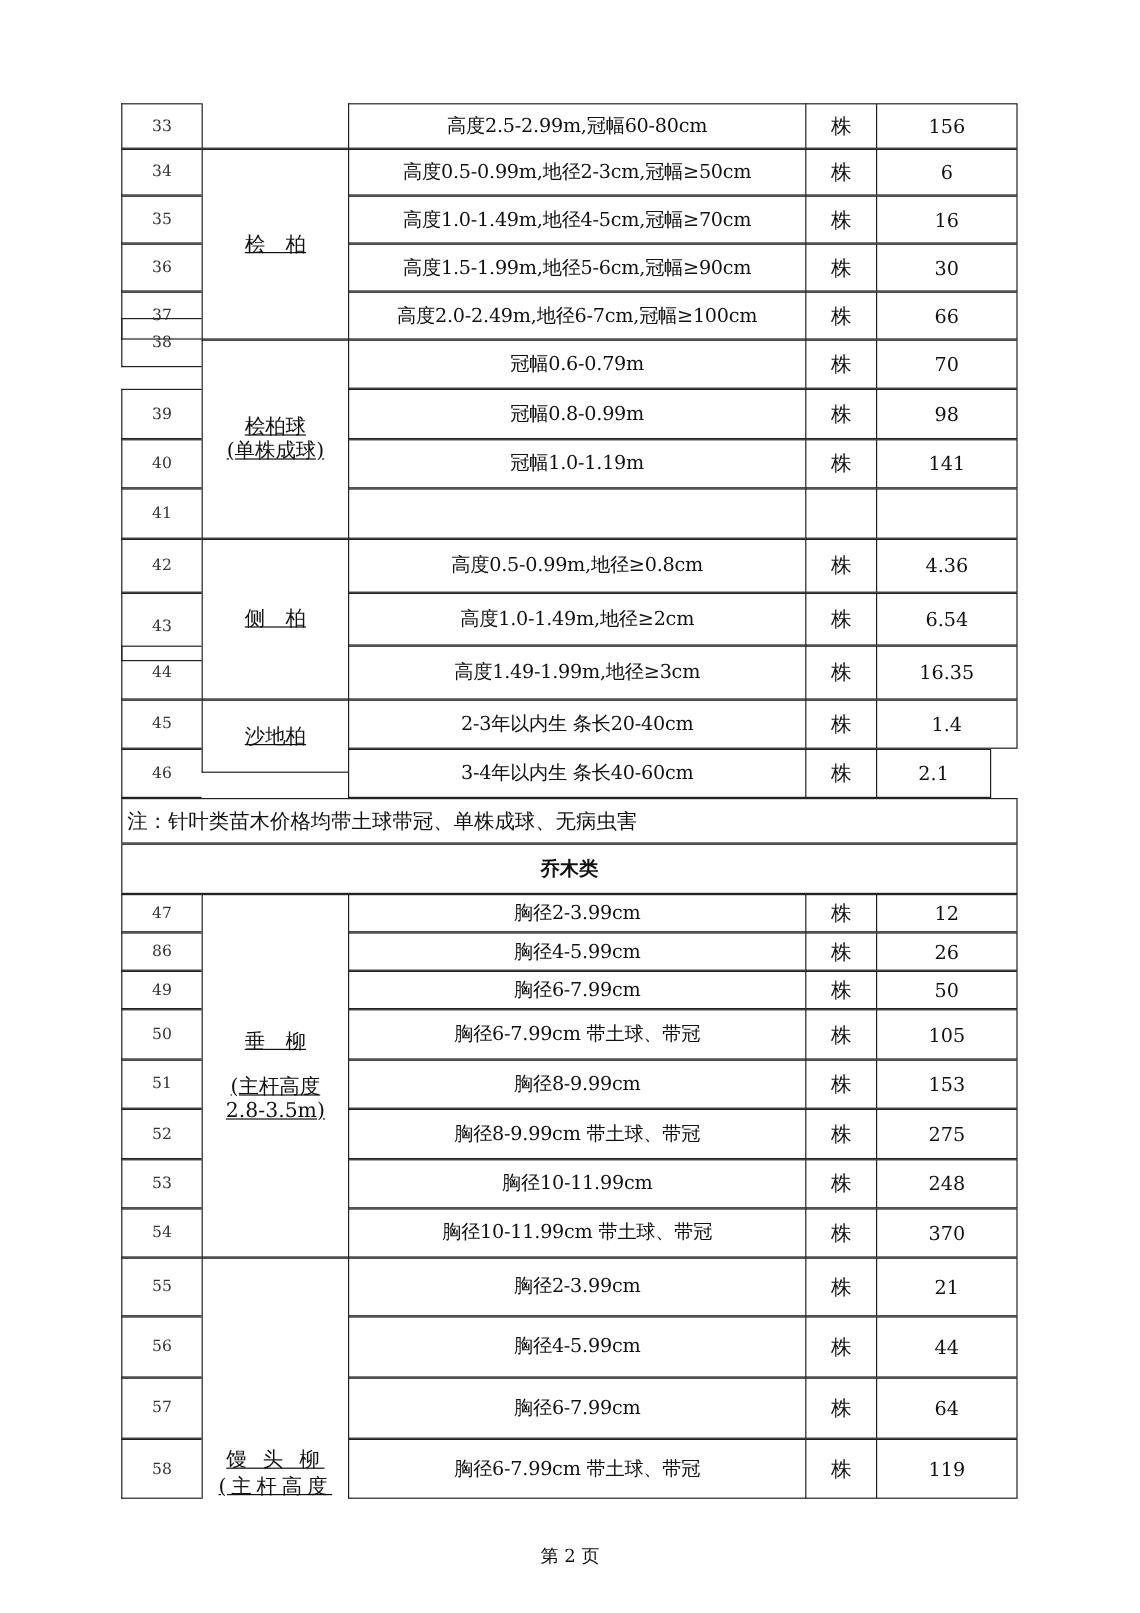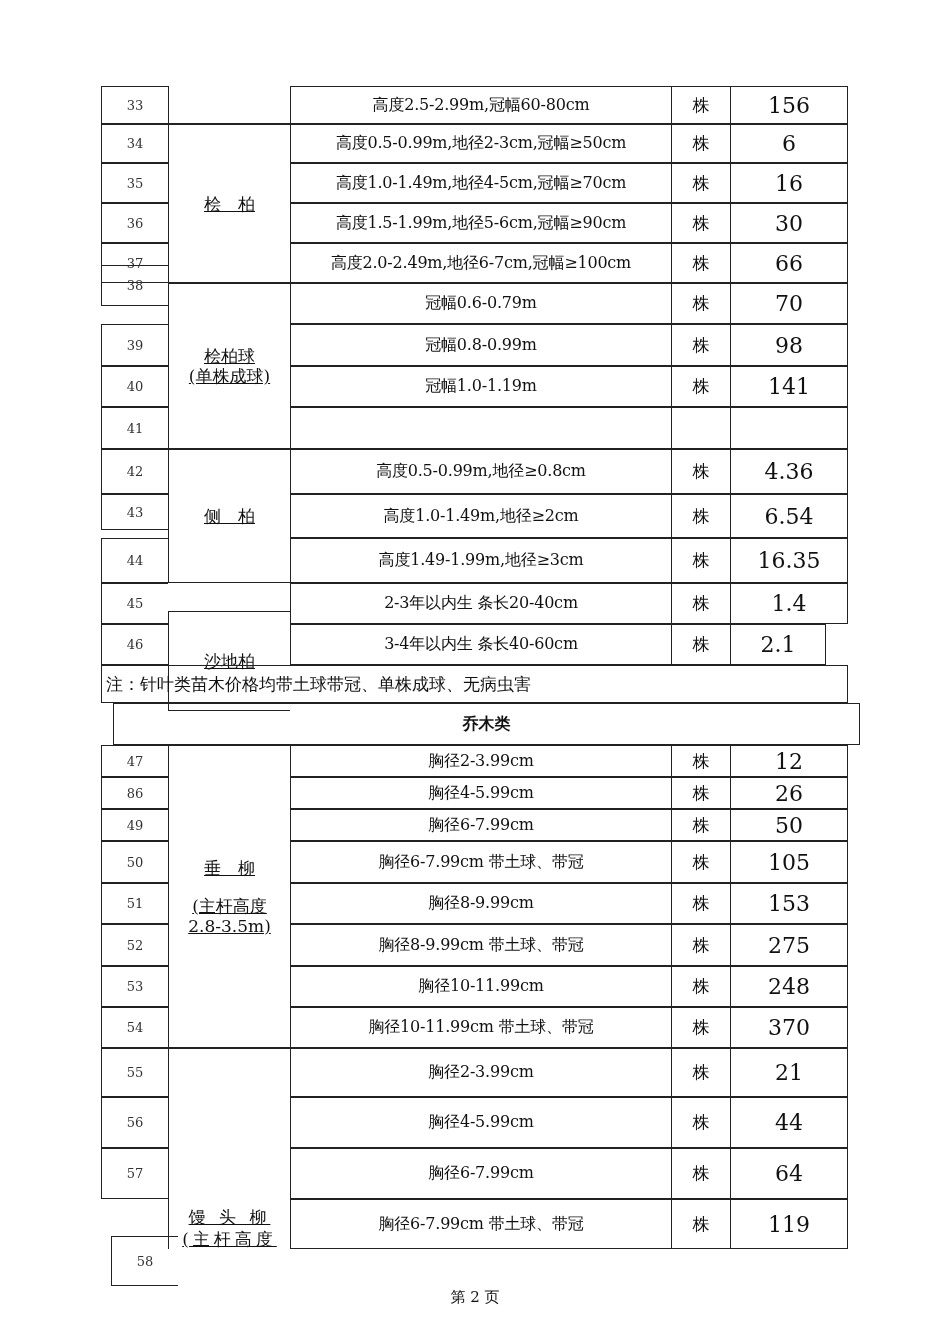--- a/index.html
+++ b/index.html
@@ -8,24 +8,24 @@
   .page { position: absolute; left: 0; top: 0; width: 950px; height: 1344px; }
   .cell { position: absolute; box-sizing: border-box; display: flex; align-items: center;
           justify-content: center; text-align: center; white-space: nowrap; }
   .b-l { border-left: 1.5px solid #222; }
   .b-r { border-right: 1.5px solid #222; }
   .b-t { border-top: 1.5px solid #222; }
   .b-b { border-bottom: 1.5px solid #222; }
   .num { font-size: 13px; color: #333; }
   .spec { font-size: 16px; letter-spacing: -0.2px; }
   .unit { font-size: 17px; }
-  .price { font-size: 22px; }
+  .price { font-size: 16px; }
   .name { font-size: 17px; line-height: 20px; flex-direction: column; text-decoration: underline; }
   .note { justify-content: flex-start; padding-left: 4px; font-size: 17px; }
-  .section { font-family: "DejaVu Sans", "Liberation Sans", sans-serif; font-weight: bold; font-size: 16px; margin-left: 12px; }
+  .section { font-family: "DejaVu Sans", "Liberation Sans", sans-serif; font-weight: bold; font-size: 16px; }
   .footer { position: absolute; left: 0; width: 950px; top: 1288px; text-align: center; font-size: 15px; }
 </style>
 </head>
 <body>
 
 <div class="page">
   <div id="table">
       <div>
         <div class="cell num b-l b-t b-b" style="left: 101px; top: 86px; width: 67px; height: 38px;">33</div>
         <div class="cell spec b-l b-t b-b" style="left: 290px; top: 86px; width: 381px; height: 38px;">高度2.5-2.99m,冠幅60-80cm</div>
@@ -80,21 +80,21 @@
         <div class="cell unit b-l b-t b-b" style="left: 671px; top: 407px; width: 59px; height: 42px;"></div>
         <div class="cell price b-l b-r b-t b-b" style="left: 730px; top: 407px; width: 118px; height: 42px;"></div>
       </div>
       <div>
         <div class="cell num b-l b-t b-b" style="left: 101px; top: 449px; width: 67px; height: 45px;">42</div>
         <div class="cell spec b-l b-t b-b" style="left: 290px; top: 449px; width: 381px; height: 45px;">高度0.5-0.99m,地径≥0.8cm</div>
         <div class="cell unit b-l b-t b-b" style="left: 671px; top: 449px; width: 59px; height: 45px;">株</div>
         <div class="cell price b-l b-r b-t b-b" style="left: 730px; top: 449px; width: 118px; height: 45px;">4.36</div>
       </div>
       <div>
-        <div class="cell num b-l b-t b-b" style="left: 101px; top: 494px; width: 67px; height: 36px;">43</div>
+        <div class="cell num b-l b-t b-b" style="left: 101px; top: 494px; width: 67px; height: 57px;">43</div>
         <div class="cell spec b-l b-t b-b" style="left: 290px; top: 494px; width: 381px; height: 44px;">高度1.0-1.49m,地径≥2cm</div>
         <div class="cell unit b-l b-t b-b" style="left: 671px; top: 494px; width: 59px; height: 44px;">株</div>
         <div class="cell price b-l b-r b-t b-b" style="left: 730px; top: 494px; width: 118px; height: 44px;">6.54</div>
       </div>
       <div>
         <div class="cell num b-l b-t b-b" style="left: 101px; top: 538px; width: 67px; height: 45px;">44</div>
         <div class="cell spec b-l b-t b-b" style="left: 290px; top: 538px; width: 381px; height: 45px;">高度1.49-1.99m,地径≥3cm</div>
         <div class="cell unit b-l b-t b-b" style="left: 671px; top: 538px; width: 59px; height: 45px;">株</div>
         <div class="cell price b-l b-r b-t b-b" style="left: 730px; top: 538px; width: 118px; height: 45px;">16.35</div>
       </div>
@@ -170,39 +170,39 @@
         <div class="cell unit b-l b-t b-b" style="left: 671px; top: 1097px; width: 59px; height: 51px;">株</div>
         <div class="cell price b-l b-r b-t b-b" style="left: 730px; top: 1097px; width: 118px; height: 51px;">44</div>
       </div>
       <div>
         <div class="cell num b-l b-t b-b" style="left: 101px; top: 1148px; width: 67px; height: 51px;">57</div>
         <div class="cell spec b-l b-t b-b" style="left: 290px; top: 1148px; width: 381px; height: 51px;">胸径6-7.99cm</div>
         <div class="cell unit b-l b-t b-b" style="left: 671px; top: 1148px; width: 59px; height: 51px;">株</div>
         <div class="cell price b-l b-r b-t b-b" style="left: 730px; top: 1148px; width: 118px; height: 51px;">64</div>
       </div>
       <div>
-        <div class="cell num b-l b-t b-b" style="left: 101px; top: 1236px; width: 67px; height: 50px; margin-left: 10px;">58</div>
+        <div class="cell num b-l b-t b-b" style="left: 101px; top: 1199px; width: 67px; height: 50px;">58</div>
         <div class="cell spec b-l b-t b-b" style="left: 290px; top: 1199px; width: 381px; height: 50px;">胸径6-7.99cm 带土球、带冠</div>
         <div class="cell unit b-l b-t b-b" style="left: 671px; top: 1199px; width: 59px; height: 50px;">株</div>
         <div class="cell price b-l b-r b-t b-b" style="left: 730px; top: 1199px; width: 118px; height: 50px;">119</div>
       </div>
       <div class="cell name b-l b-b" style="left: 168px; top: 86px; width: 122px; height: 38px;">
         <div style="height: 18px;"></div>
       </div>
       <div class="cell name b-l b-t b-b" style="left: 168px; top: 124px; width: 122px; height: 159px;">
         <div>桧　柏</div>
       </div>
       <div class="cell name b-l b-t b-b" style="left: 168px; top: 283px; width: 122px; height: 166px;">
         <div>桧柏球</div>
         <div>(单株成球)</div>
       </div>
       <div class="cell name b-l b-t b-b" style="left: 168px; top: 449px; width: 122px; height: 134px;">
         <div>侧　柏</div>
       </div>
-      <div class="cell name b-l b-t b-b" style="left: 168px; top: 583px; width: 122px; height: 100px; margin-top: 28px;">
+      <div class="cell name b-l b-t b-b" style="left: 168px; top: 583px; width: 122px; height: 61px;">
         <div>沙地柏</div>
       </div>
       <div class="cell name b-l b-t b-b" style="left: 168px; top: 745px; width: 122px; height: 303px;">
         <div>垂　柳</div>
         <div style="height: 18px;"></div>
         <div>(主杆高度</div>
         <div>2.8-3.5m)</div>
       </div>
       <div class="cell name b-l b-t" style="left: 168px; top: 1048px; width: 122px; height: 201px; justify-content: flex-start; padding-top: 158px; overflow: hidden;">
         <div style="letter-spacing: 4px;">馒 头 柳</div>

